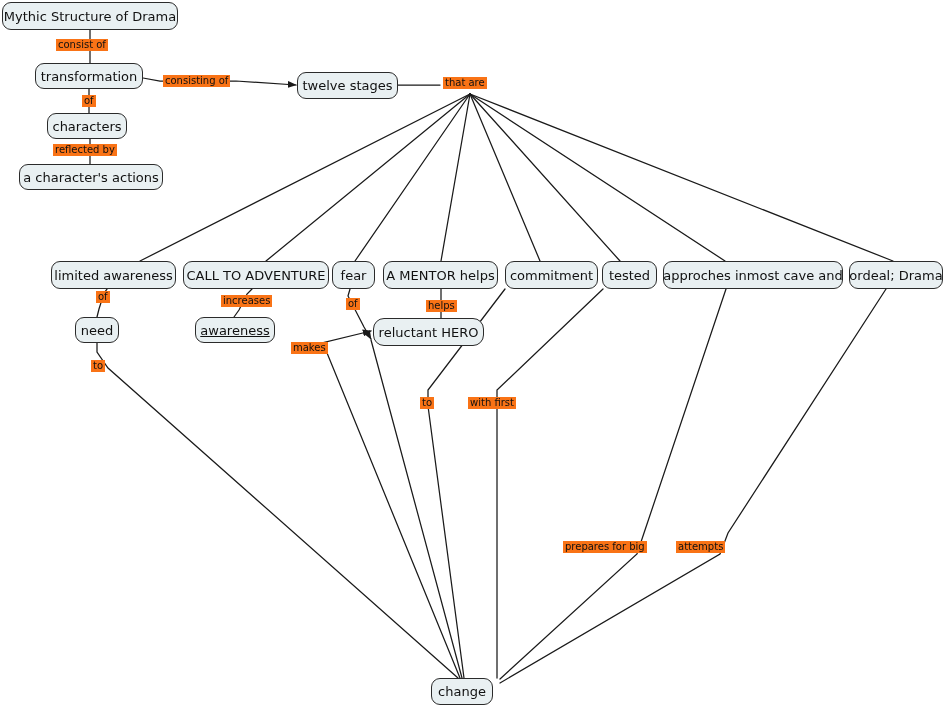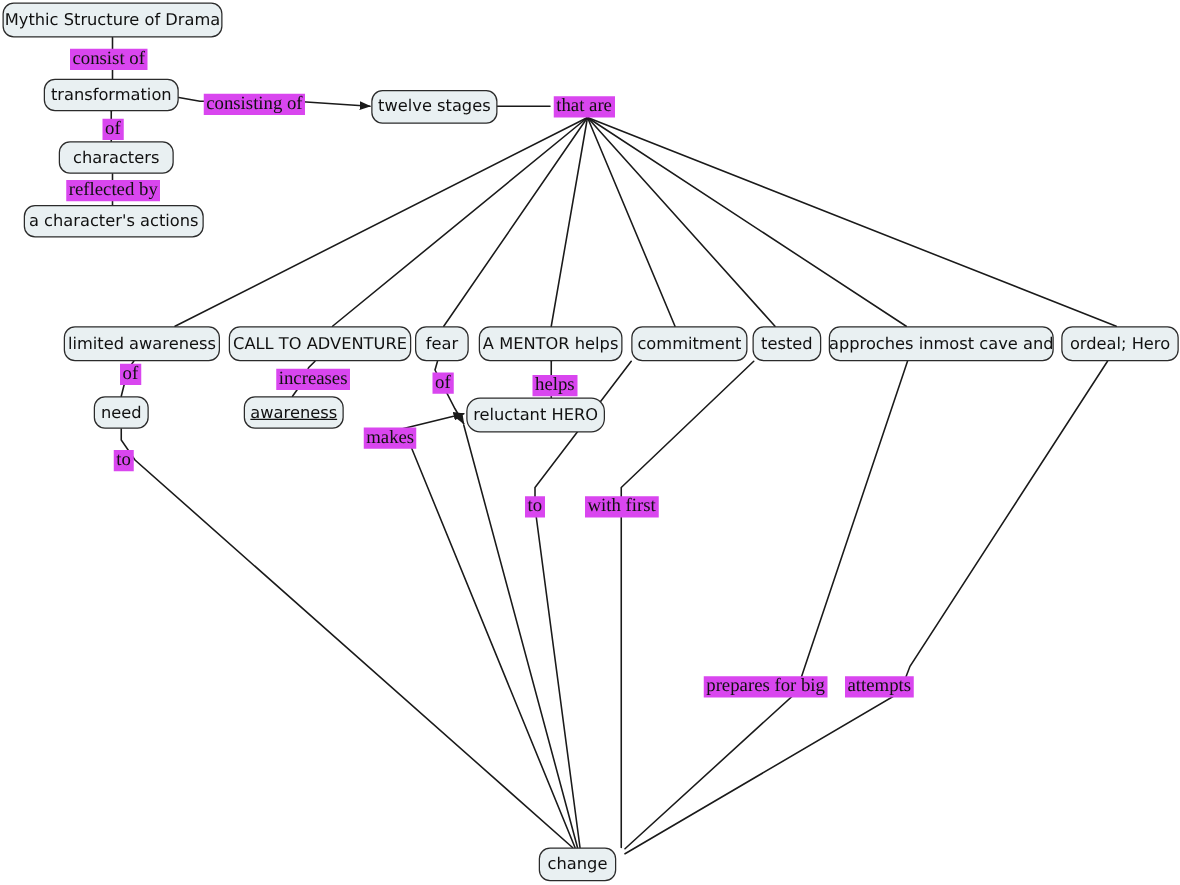--- a/index.html
+++ b/index.html
@@ -34,27 +34,26 @@
     color: #111111;
     font-size: 13px;
     line-height: 1;
     white-space: nowrap;
     padding: 0 8px;
     z-index: 3;
   }
   .edge-label {
     position: absolute;
     color: #111111;
-    font-size: 15px;
+    font-size: 10px;
     line-height: 1;
     white-space: nowrap;
-    background: #d946ef;
+    background: #f97316;
     padding: 1px 2px;
     z-index: 2;
-    font-family: Liberation Serif, serif;
   }
 </style>
 </head>
 <body>
 
 <div id="canvas">
 
   <svg class="edges" viewBox="0 0 944 708" xmlns="http://www.w3.org/2000/svg">
     <defs>
       <marker id="arrowhead" markerWidth="9" markerHeight="7" refX="8.2" refY="3.5" orient="auto" markerUnits="userSpaceOnUse">
@@ -85,31 +84,31 @@
         <polyline points="505,289 428,390 428,406 464,678"></polyline>
         <polyline points="603,289 497,390 497,406 497,678"></polyline>
         <polyline points="726,289 644,533 637,554 500,679"></polyline>
         <polyline points="886,289 728,533 720,554 500,683"></polyline>
       </g>
   </svg>
 
   <div id="node-layer">
       <div class="node" style="left: 2px; top: 2px; width: 176px; height: 28px;">Mythic Structure of Drama</div>
       <div class="node" style="left: 35px; top: 63px; width: 108px; height: 26px;">transformation</div>
-      <div class="node" style="left: 47px; top: 113px; width: 92px; height: 26px;">characters</div>
+      <div class="node" style="left: 47px; top: 113px; width: 80px; height: 26px;">characters</div>
       <div class="node" style="left: 19px; top: 164px; width: 144px; height: 26px;">a character's actions</div>
       <div class="node" style="left: 297px; top: 72px; width: 101px; height: 27px;">twelve stages</div>
       <div class="node" style="left: 51px; top: 261px; width: 125px; height: 28px; text-align: center;">limited awareness</div>
       <div class="node" style="left: 183px; top: 261px; width: 146px; height: 28px;">CALL TO ADVENTURE</div>
       <div class="node" style="left: 332px; top: 261px; width: 43px; height: 28px;">fear</div>
       <div class="node" style="left: 383px; top: 261px; width: 115px; height: 28px;">A MENTOR helps</div>
       <div class="node" style="left: 505px; top: 261px; width: 93px; height: 28px;">commitment</div>
       <div class="node" style="left: 602px; top: 261px; width: 55px; height: 28px;">tested</div>
       <div class="node" style="left: 663px; top: 261px; width: 180px; height: 28px;">approches inmost cave and</div>
-      <div class="node" style="left: 849px; top: 261px; width: 94px; height: 28px;">ordeal; Hero</div>
+      <div class="node" style="left: 849px; top: 261px; width: 94px; height: 28px;">ordeal; Drama</div>
       <div class="node" style="left: 75px; top: 317px; width: 44px; height: 26px;">need</div>
       <div class="node" style="left: 195px; top: 317px; width: 80px; height: 26px; text-decoration: underline;">awareness</div>
       <div class="node" style="left: 373px; top: 318px; width: 111px; height: 28px; border-radius: 11px;">reluctant HERO</div>
       <div class="node" style="left: 431px; top: 678px; width: 62px; height: 27px;">change</div>
     </div>
   <div id="label-layer">
       <div class="edge-label" style="left: 56px; top: 39px;">consist of</div>
       <div class="edge-label" style="left: 82px; top: 95px;">of</div>
       <div class="edge-label" style="left: 53px; top: 144px;">reflected by</div>
       <div class="edge-label" style="left: 163px; top: 75px;">consisting of</div>

